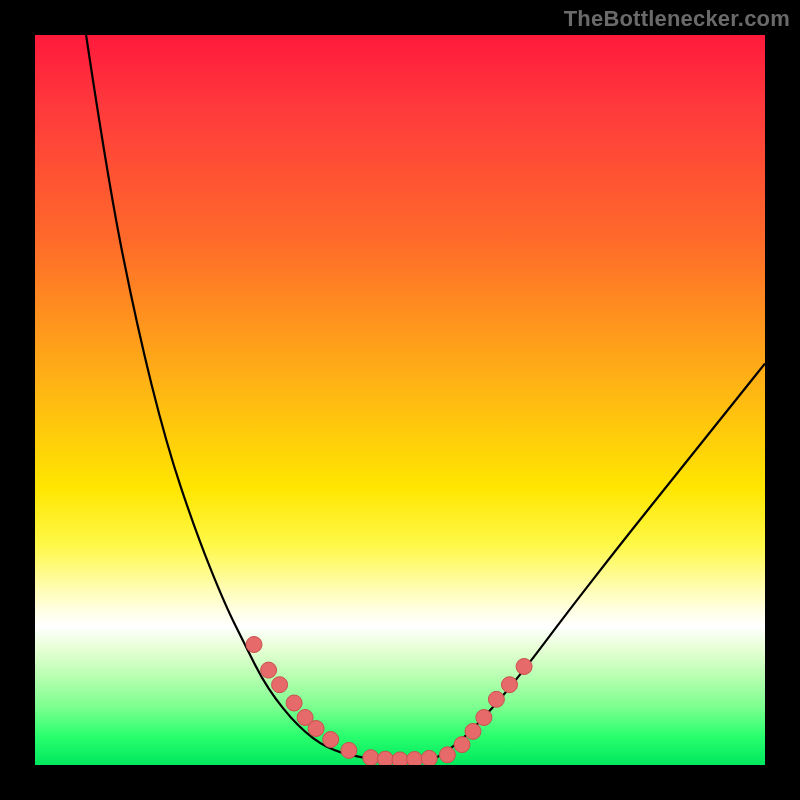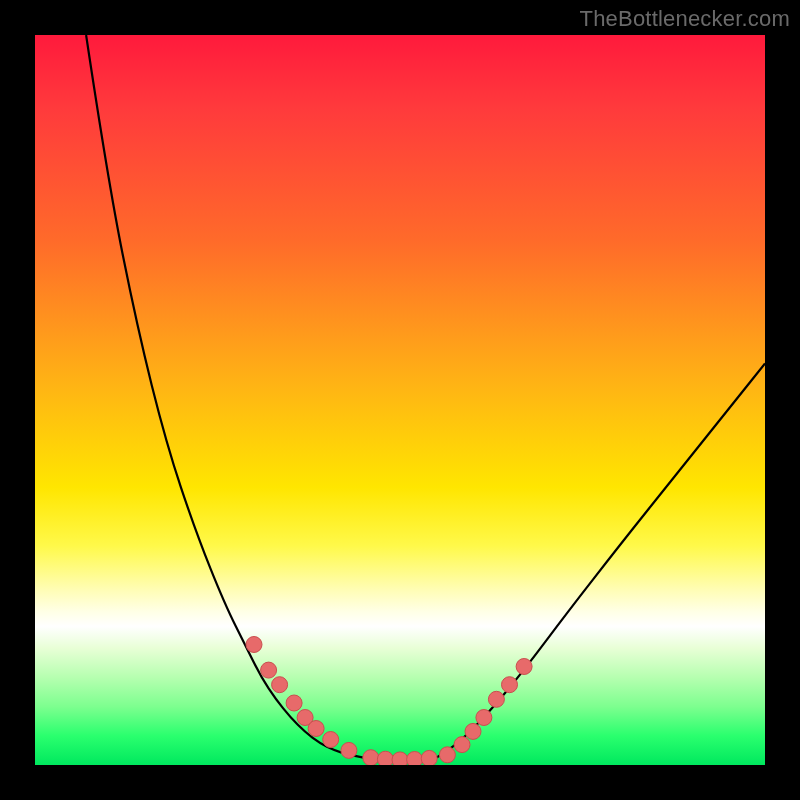--- a/index.html
+++ b/index.html
@@ -42,21 +42,21 @@
       #00e85e 100%
     );
   }
   .watermark {
     position: absolute;
     top: 6px;
     right: 10px;
     color: #6a6a6a;
     font-size: 22px;
     letter-spacing: 0.2px;
-    font-weight: 400;
+    font-weight: 700;
     user-select: none;
   }
   svg.overlay {
     position: absolute;
     left: 0;
     top: 0;
     width: 730px;
     height: 730px;
   }
   .curve {

